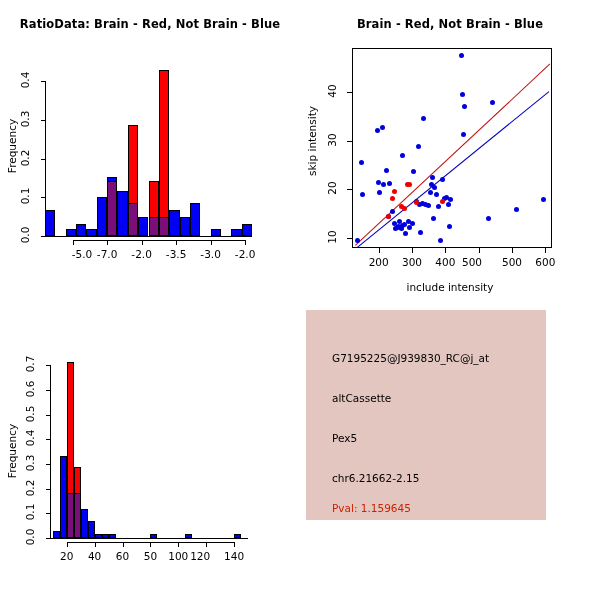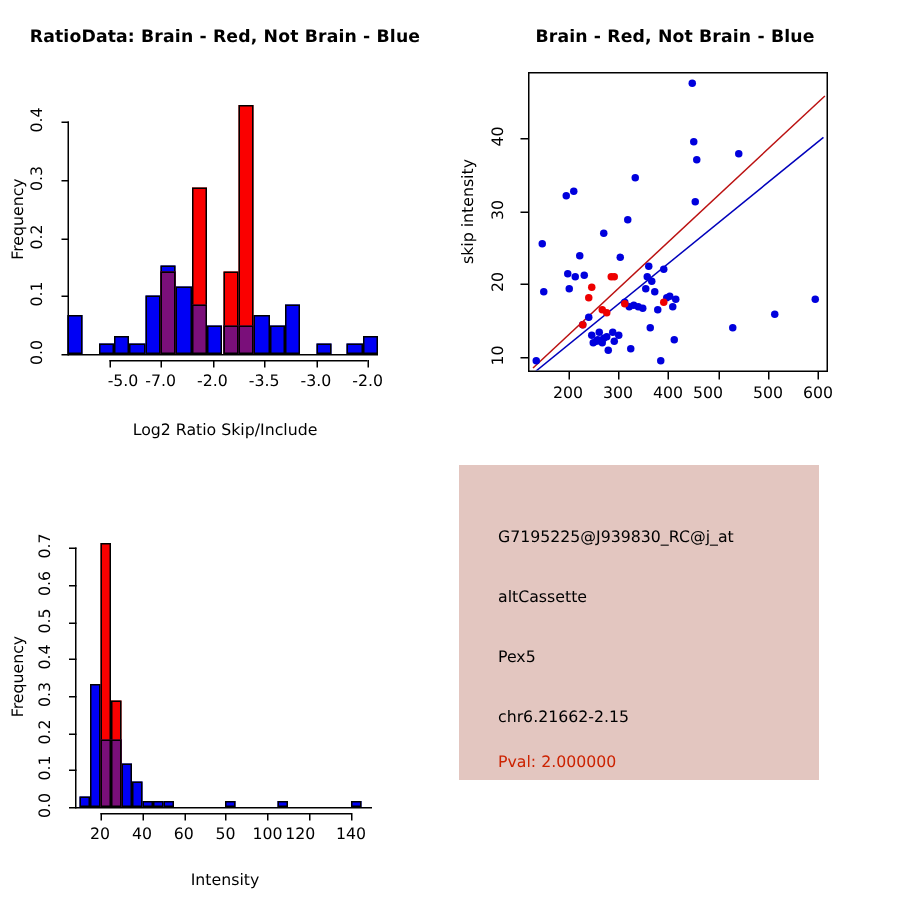--- a/index.html
+++ b/index.html
@@ -133,21 +133,20 @@
 </head>
 <body>
 
 <div id="figure">
 
   <div class="panel" id="panel-ratio">
     <div class="panel-title">RatioData: Brain - Red, Not Brain - Blue</div>
 
     <div class="axis-title vert" style="left:-18px; top:140px; width:60px; text-align:center;">Frequency</div>
 
-    <div class="axis-title" style="left:45px; top:281px; width:210px; text-align:center;">Log2 Ratio Skip/Include</div>
 
     <div class="plotarea" id="plot-ratio" style="left:0; top:0; width:300px; height:300px;">
         <div class="bar blue" style="left: 45px; top: 210.093px; width: 10.35px; height: 25.9067px; z-index: 2;"></div>
         <div class="bar blue" style="left: 65.7px; top: 229.427px; width: 10.35px; height: 6.57333px; z-index: 2;"></div>
         <div class="bar blue" style="left: 76.05px; top: 223.627px; width: 10.35px; height: 12.3733px; z-index: 2;"></div>
         <div class="bar blue" style="left: 86.4px; top: 229.427px; width: 10.35px; height: 6.57333px; z-index: 2;"></div>
         <div class="bar blue" style="left: 96.75px; top: 197.333px; width: 10.35px; height: 38.6667px; z-index: 2;"></div>
         <div class="bar blue" style="left: 107.1px; top: 177.227px; width: 10.35px; height: 58.7733px; z-index: 2;"></div>
         <div class="bar red" style="left: 107.1px; top: 180.707px; width: 10.35px; height: 55.2933px; z-index: 3;"></div>
         <div class="bar purple" style="left: 107.1px; top: 180.707px; width: 10.35px; height: 55.2933px; z-index: 4;"></div>
@@ -193,20 +192,21 @@
         <div class="tick" style="left: 245.1px; top: 240px; width: 1px; height: 5px; z-index: 6;"></div>
         <div class="ticklabel x" style="left: 225.1px; top: 248px; width: 40px; z-index: 6;">-2.0</div>
         <div class="axis-line" style="left: 45px; top: 236px; width: 207px; height: 1px; z-index: 5;"></div>
       </div>
   </div>
 
   <div class="panel" id="panel-scatter">
     <div class="panel-title">Brain - Red, Not Brain - Blue</div>
 
     <div class="axis-title vert" style="left:-18px; top:140px; width:60px; text-align:center;">skip intensity</div>
+    <div class="axis-title" style="left:45px; top:281px; width:210px; text-align:center;">include intensity</div>
 
     <div class="plotarea" id="plot-scatter" style="left:0; top:0; width:300px; height:300px;">
         <div class="scatter-box" style="left: 52px; top: 48px; width: 200px; height: 200px; z-index: 1;"></div>
         <div style="position: absolute; left: 53px; top: 49px; width: 198px; height: 198px; overflow: hidden; z-index: 2;">
           <div class="fitline red" style="left: 1.66667px; top: 196.073px; width: 266.128px; transform: rotate(-42.9896deg);"></div>
           <div class="fitline blue" style="left: 4.33333px; top: 198.024px; width: 247.448px; transform: rotate(-39.1114deg);"></div>
           <div class="pt blue" style="left: 1.5px; top: 189.183px; z-index: 3;"></div>
           <div class="pt blue" style="left: 5.83333px; top: 111.134px; z-index: 3;"></div>
           <div class="pt blue" style="left: 7.16667px; top: 142.841px; z-index: 3;"></div>
           <div class="pt blue" style="left: 21.8333px; top: 79.4268px; z-index: 3;"></div>
@@ -292,21 +292,20 @@
         <div class="tick" style="left: 212px; top: 248px; width: 1px; height: 5px; z-index: 6;"></div>
         <div class="ticklabel x" style="left: 192px; top: 256px; width: 40px; z-index: 6;">500</div>
         <div class="tick" style="left: 245.333px; top: 248px; width: 1px; height: 5px; z-index: 6;"></div>
         <div class="ticklabel x" style="left: 225.333px; top: 256px; width: 40px; z-index: 6;">600</div>
       </div>
   </div>
 
   <div class="panel" id="panel-gene">
 
     <div class="axis-title vert" style="left:-18px; top:145px; width:60px; text-align:center;">Frequency</div>
-    <div class="axis-title" style="left:45px; top:281px; width:210px; text-align:center;">Intensity</div>
 
     <div class="plotarea" id="plot-gene" style="left:0; top:0; width:300px; height:300px;">
         <div class="bar blue" style="left: 52.7887px; top: 230.603px; width: 6.97183px; height: 7.39726px; z-index: 2;"></div>
         <div class="bar blue" style="left: 59.7606px; top: 155.89px; width: 6.97183px; height: 82.1096px; z-index: 2;"></div>
         <div class="bar blue" style="left: 66.7324px; top: 192.877px; width: 6.97183px; height: 45.1233px; z-index: 2;"></div>
         <div class="bar red" style="left: 66.7324px; top: 61.9452px; width: 6.97183px; height: 176.055px; z-index: 3;"></div>
         <div class="bar purple" style="left: 66.7324px; top: 192.877px; width: 6.97183px; height: 45.1233px; z-index: 4;"></div>
         <div class="bar blue" style="left: 73.7042px; top: 192.877px; width: 6.97183px; height: 45.1233px; z-index: 2;"></div>
         <div class="bar red" style="left: 73.7042px; top: 167.479px; width: 6.97183px; height: 70.5205px; z-index: 3;"></div>
         <div class="bar purple" style="left: 73.7042px; top: 192.877px; width: 6.97183px; height: 45.1233px; z-index: 4;"></div>
@@ -353,17 +352,17 @@
         <div class="axis-line" style="left: 50px; top: 238px; width: 198px; height: 1px; z-index: 5;"></div>
       </div>
   </div>
 
   <div class="panel" id="panel-info">
     <div id="info-box">
       <div class="info-line" style="top:42px;">G7195225@J939830_RC@j_at</div>
       <div class="info-line" style="top:82px;">altCassette</div>
       <div class="info-line" style="top:122px;">Pex5</div>
       <div class="info-line" style="top:162px;">chr6.21662-2.15</div>
-      <div class="info-line pval" style="top:192px;">Pval: 2.000000</div>
+      <div class="info-line pval" style="top:192px;">Pval: 1.159645</div>
     </div>
   </div>
 
 </div>
 
 </body></html>

